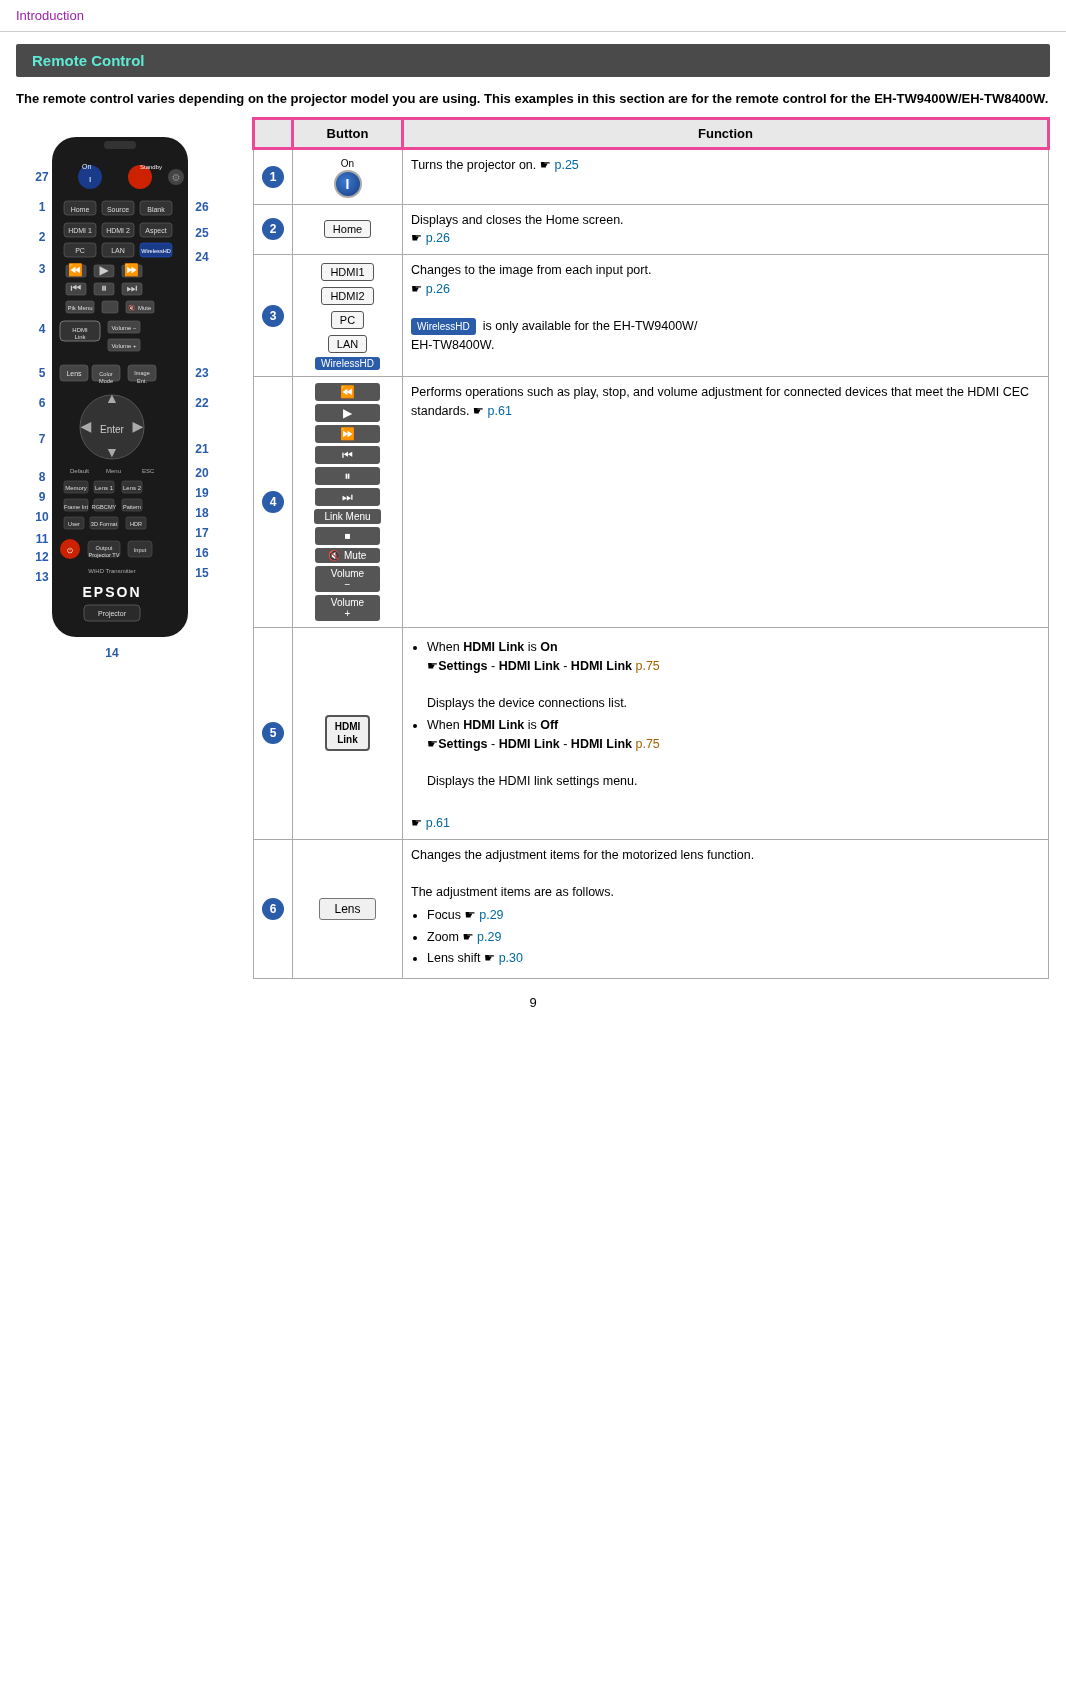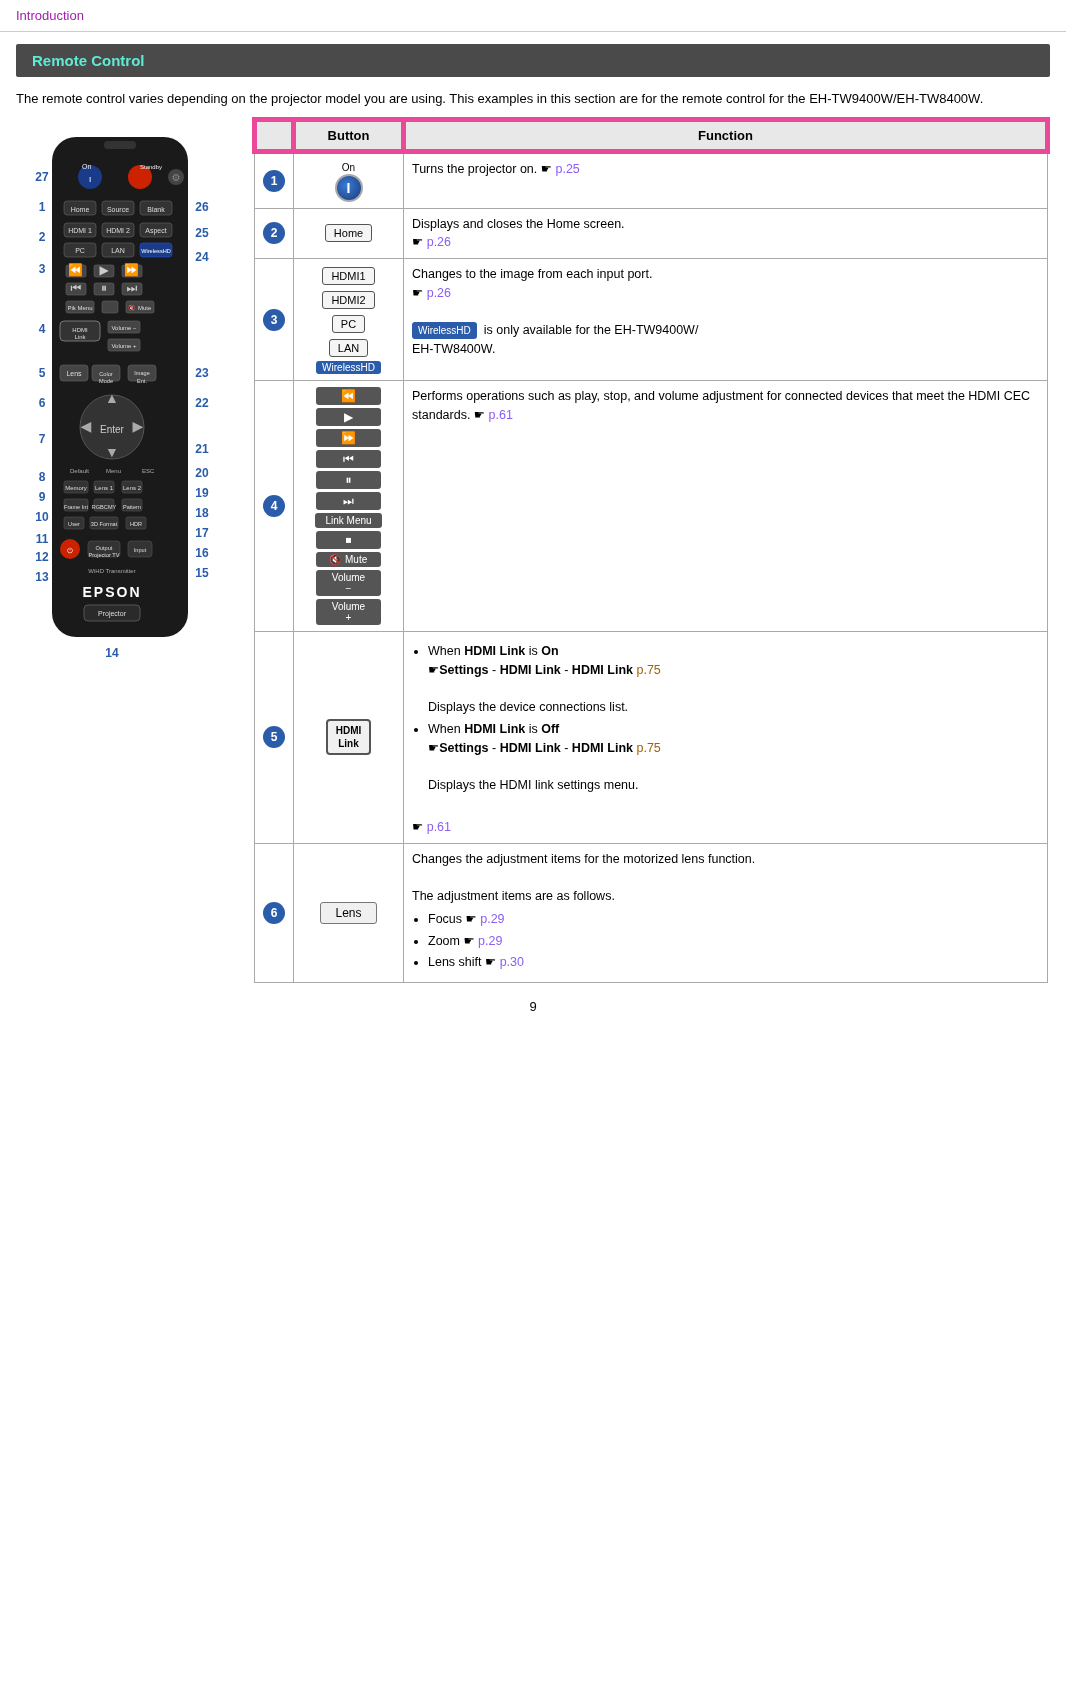--- a/index.html
+++ b/index.html
@@ -23,20 +23,21 @@
       padding: 8px 16px;
       font-size: 15px;
       font-weight: bold;
       margin: 12px 16px 0 16px;
       border-radius: 2px;
     }
     .intro-text {
       padding: 12px 16px 8px 16px;
       font-size: 13px;
       line-height: 1.5;
+      font-weight: bold;
     }
     .main-content {
       display: flex;
       padding: 0 16px;
       gap: 16px;
     }
     .remote-image-col {
       width: 220px;
       flex-shrink: 0;
       position: relative;
@@ -44,21 +45,21 @@
     .table-col {
       flex: 1;
     }
     .func-table {
       width: 100%;
       border-collapse: collapse;
       font-size: 12.5px;
     }
     .func-table th {
       background: #e8e8e8;
-      border: 5px solid #ec4899;
+      border: 3px solid #ec4899;
       padding: 6px 12px;
       text-align: center;
       font-weight: bold;
       font-size: 13px;
     }
     .func-table td {
       border: 1px solid #aaa;
       vertical-align: top;
       padding: 6px 8px;
     }
@@ -108,21 +109,21 @@
       border-radius: 50%;
       background: radial-gradient(circle at 40% 40%, #3a7bd5, #1a3a7a);
       border: 2px solid #aaa;
       display: flex;
       align-items: center;
       justify-content: center;
       color: white;
       font-size: 14px;
       font-weight: bold;
     }
-    .link-blue { color: #8b5cf6; text-decoration: none; }
+    .link-blue { color: #0369a1; text-decoration: none; }
     .link-orange { color: #a16207; text-decoration: none; }
     .func-desc { line-height: 1.5; }
     .func-desc ul { padding-left: 16px; margin: 4px 0; }
     .func-desc li { margin: 3px 0; }
     .media-btns { display: flex; flex-direction: column; align-items: center; gap: 3px; }
     .media-btn {
       display: inline-block;
       background: #555;
       color: #fff;
       border-radius: 3px;

